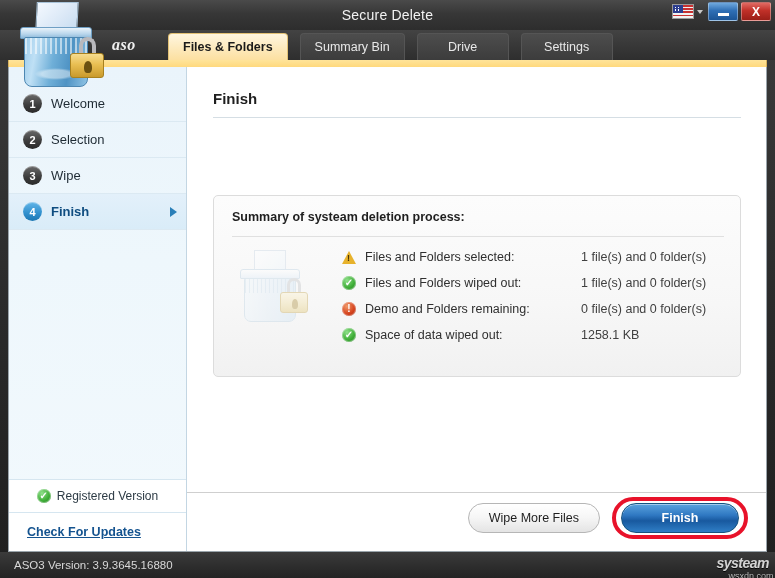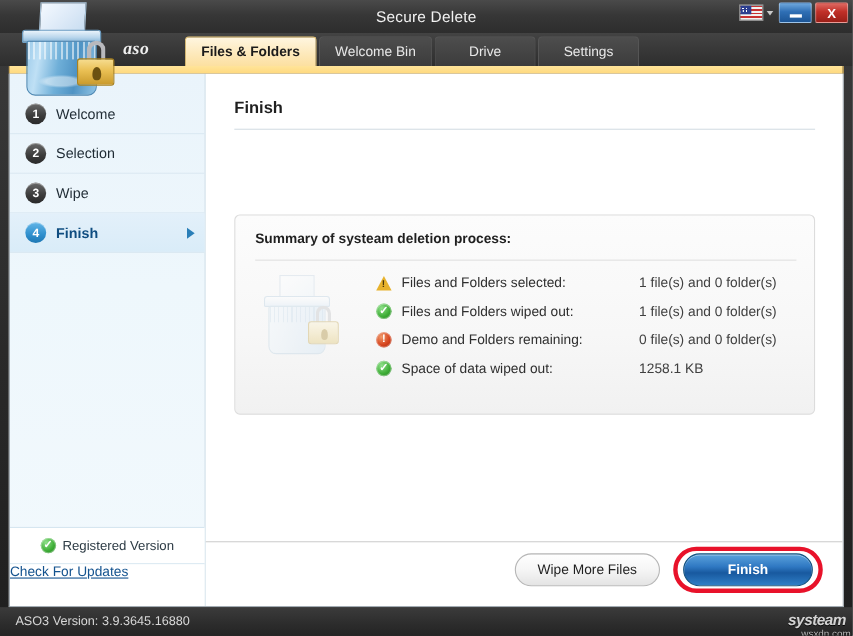--- a/index.html
+++ b/index.html
@@ -196,21 +196,21 @@
     font-family: "Liberation Serif", serif;
     font-style: italic;
     font-weight: bold;
     font-size: 16px;
     letter-spacing: .5px;
   }
   .tabs {
     position: absolute;
     left: 168px; top: 3px;
     display: flex;
-    gap: 2px;
+    gap: 12px;
     height: 27px;
   }
   .tab {
     height: 27px;
     line-height: 26px;
     padding: 0 14px;
     color: #e8e8e8;
     font-size: 12.5px;
     border-radius: 4px 4px 0 0;
     background: linear-gradient(180deg, #4d4d4d 0%, #3c3c3c 100%);
@@ -342,21 +342,23 @@
     border-bottom: 1px solid #d6e6f0;
     background: #ffffff;
     font-size: 12px;
     color: #2d3b45;
     gap: 6px;
   }
   .updates {
     height: 38px;
     background: #ffffff;
     display: flex;
-    align-items: flex-start;
+    align-items: center;
+    padding-left: 18px;
+    font-weight: bold;
   }
   .updates a {
     color: #14538f;
     font-size: 12.5px;
     text-decoration: underline;
   }
 
   
   .ico {
     width: 14px; height: 14px;
@@ -665,21 +667,21 @@
       <div class="winbtn close">
         <span>X</span>
       </div>
     </div>
   </div>
 
   <div class="tabbar">
     <div class="brand">aso</div>
     <div class="tabs">
       <div class="tab active">Files &amp; Folders</div>
-      <div class="tab">Welcome Bin</div>
+      <div class="tab">Summary Bin</div>
       <div class="tab">Drive</div>
       <div class="tab">Settings</div>
     </div>
   </div>
 
   <div class="accent-strip"></div>
 
   <div class="logo-wrap">
     <div class="bin-paper"></div>
     <div class="bin-lid"></div>

